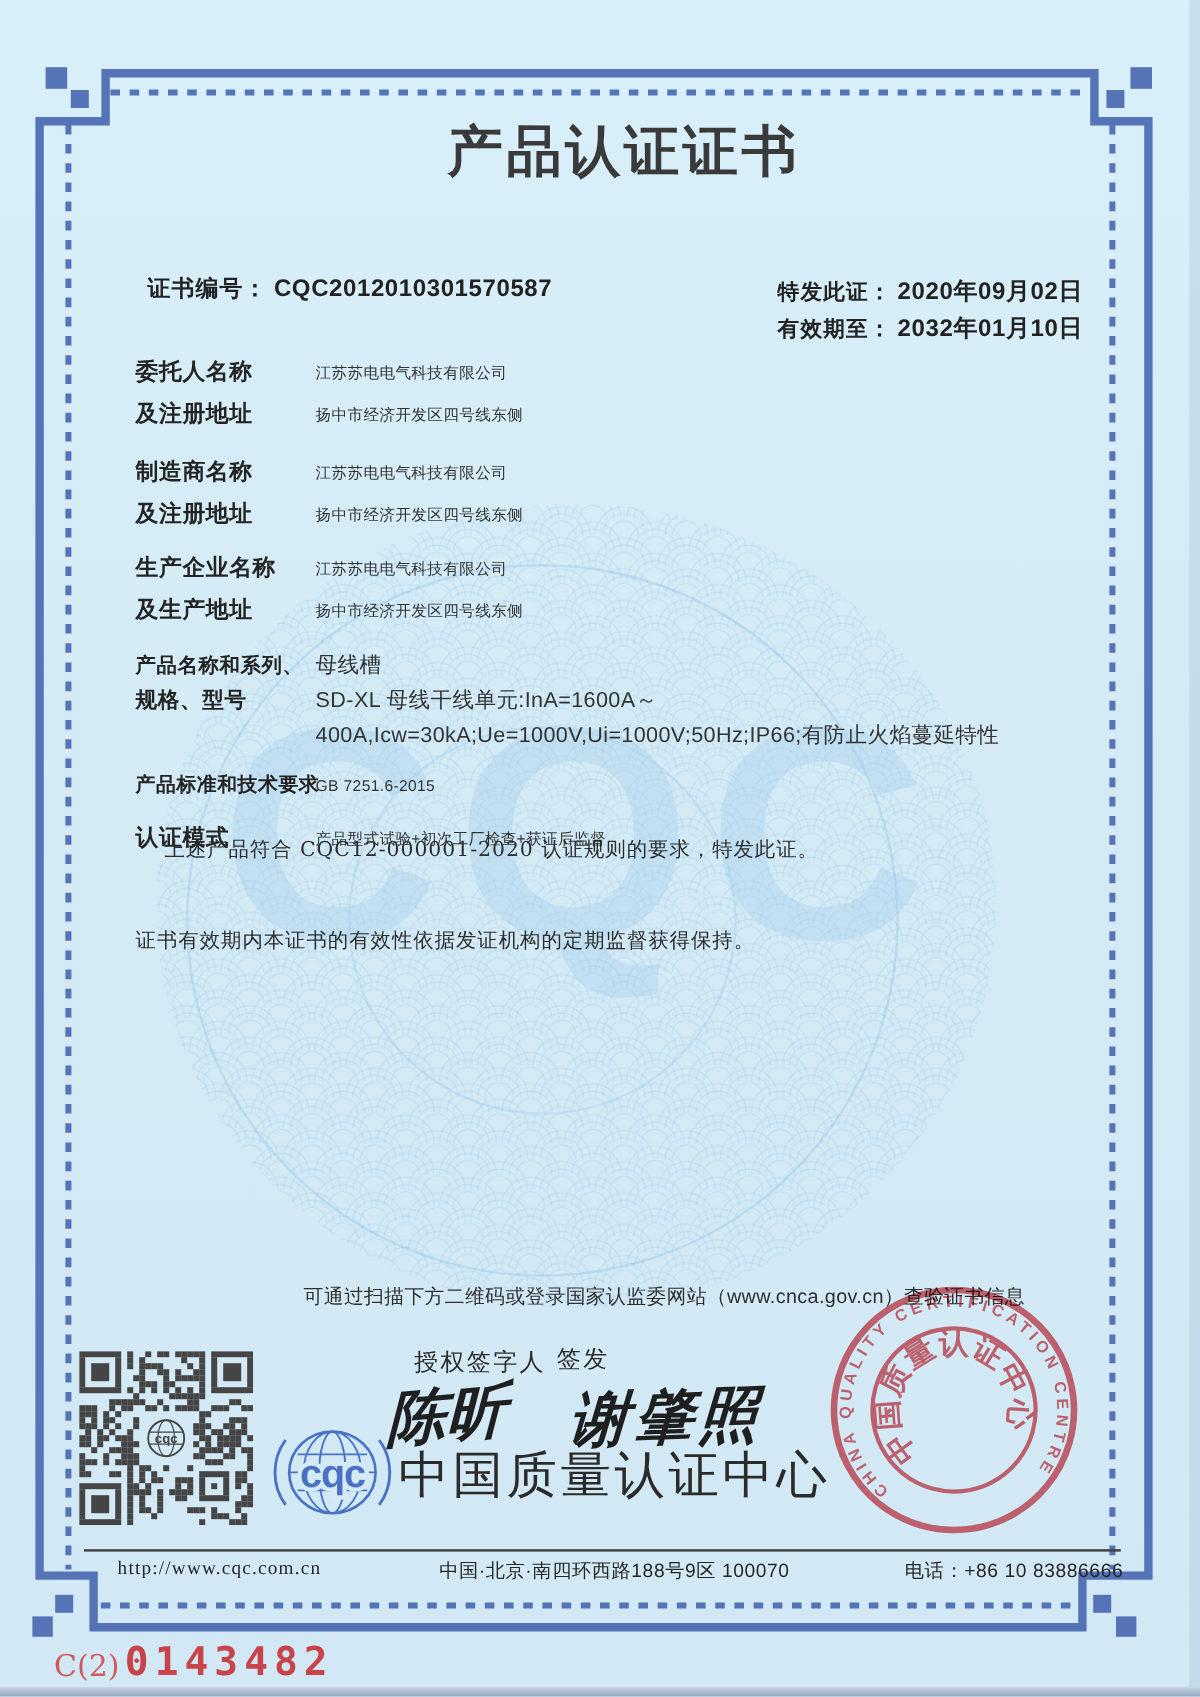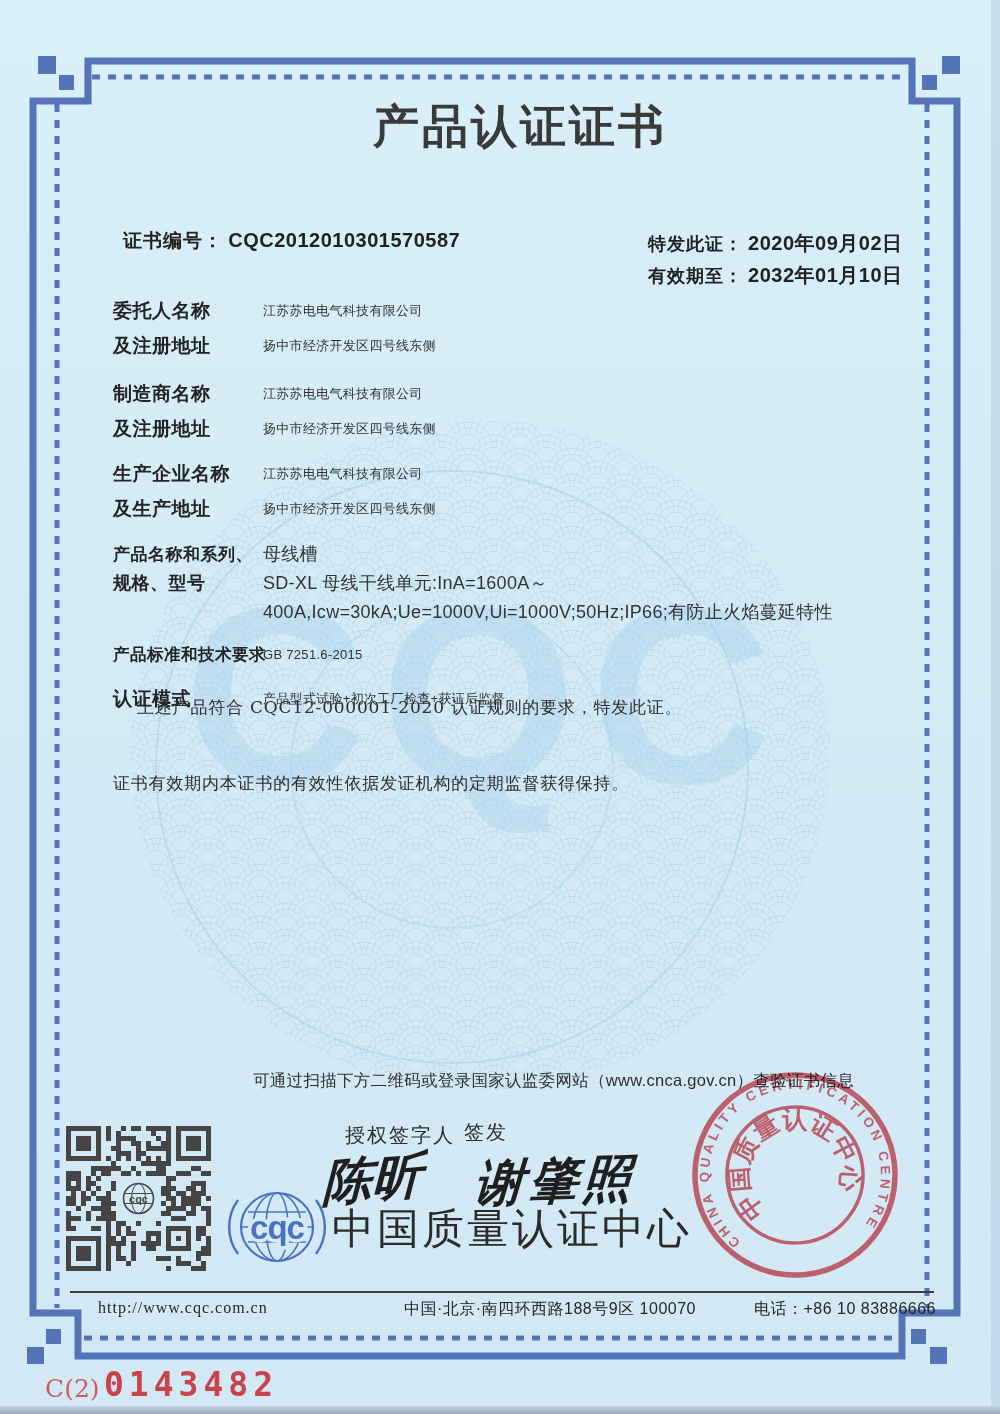--- a/index.html
+++ b/index.html
@@ -51,21 +51,21 @@
   
   .note{left:253px;top:1070px;font-size:16.5px;color:#2f2f2f;letter-spacing:.3px;}
   .sig-label{font-size:20px;color:#2c2c2c;letter-spacing:2px;}
   .sig-name{font-style:italic;font-weight:600;color:#1f1f1f;}
   .sig1{left:322px;top:1146px;font-size:50px;transform:rotate(-5deg) skewX(-6deg);}
   .sig2{left:474px;top:1148px;font-size:50px;letter-spacing:4px;transform:rotate(-2deg) skewX(-5deg);}
   .org-name{left:332px;top:1201px;font-size:42px;font-weight:500;color:#2b2b2b;letter-spacing:3px;}
   .footer-rule{left:70px;top:1291px;width:864px;border-top:2px solid #3e3e3e;height:0;}
   .foot{top:1299px;font-size:16px;color:#262626;}
   .foot-web{left:72px;font-family:Liberation Serif, serif;letter-spacing:1px;margin-left:26px;}
-  .foot-addr{left:276px;width:420px;text-align:right;letter-spacing:.5px;}
+  .foot-addr{left:302px;width:420px;text-align:center;letter-spacing:.5px;}
   .foot-phone{right:64px;width:280px;text-align:right;letter-spacing:.5px;}
   .serial-prefix{left:45px;top:1374px;font-family:"DejaVu Serif",serif;font-size:25px;color:#d05a60;}
   .serial-num{left:104px;top:1365px;font-family:"DejaVu Sans Mono",monospace;font-weight:700;
               font-size:33px;letter-spacing:5px;color:#c9444a;}
   .edge-bottom{left:0;top:1406px;width:1000px;height:8px;background:linear-gradient(180deg,#c6d3df,#93a7c0);}
   .edge-right{right:0;top:0;width:9px;height:1414px;background:rgba(160,185,205,.30);}
   .stamp{left:688px;top:1068px;mix-blend-mode:multiply;opacity:.88;transform:rotate(-6deg);}
   .qr-wrap{left:66px;top:1126px;width:150px;height:150px;}
 </style>
 </head>

